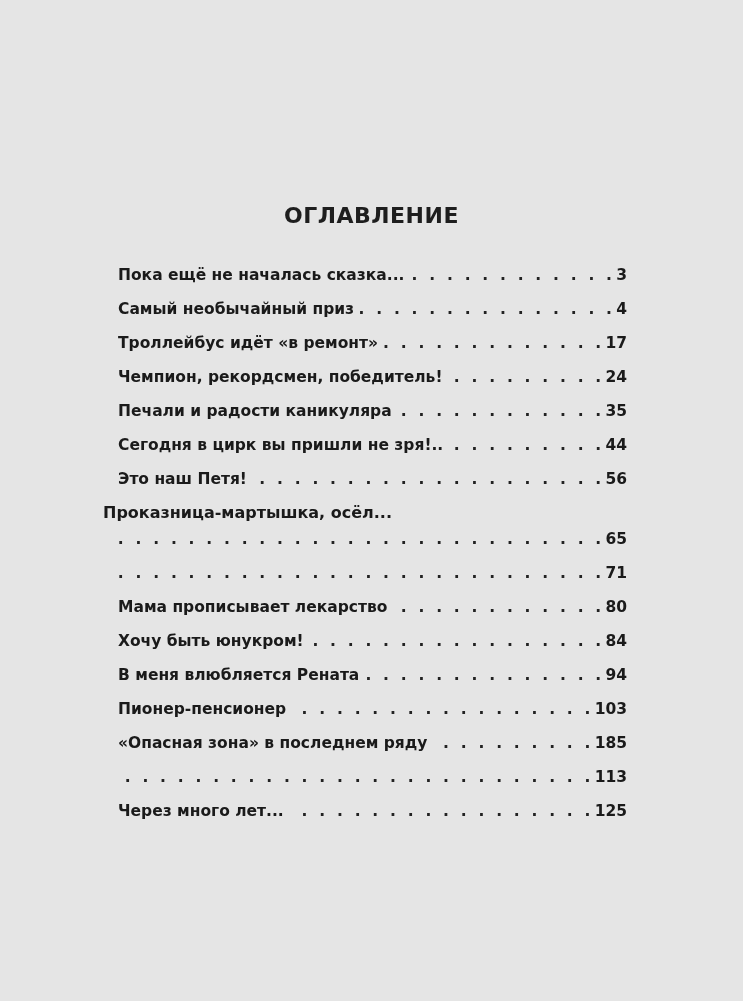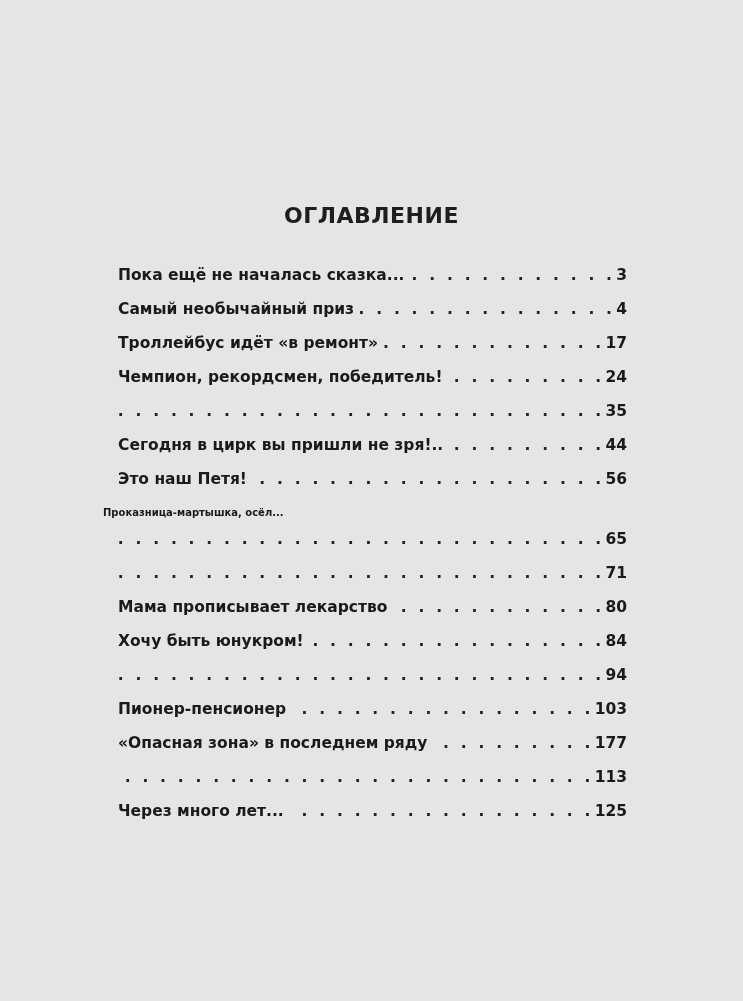--- a/index.html
+++ b/index.html
@@ -65,21 +65,21 @@
       color: #222;
       font-weight: bold;
       text-align: right;
       direction: rtl;
     }
     .line .page-num {
       flex: 0 0 auto;
       padding-left: 1px;
     }
     .first-line {
-      font-size: 10px;
+      font-size: 16px;
       font-weight: bold;
       line-height: 26px;
       white-space: nowrap;
     }
   </style>
 </head>
 <body>
 
 <div class="page">
   <div class="title">ОГЛАВЛЕНИЕ</div>
@@ -113,20 +113,21 @@
     <div class="entry">
       <div class="line">
         <span class="text">Чемпион, рекордсмен, победитель!</span>
         <span class="leader">. . . . . . . . . . . . . . . . . . . . . . . . . . . . . . . . . . . . . . . . . . . . . . . . . . . . . . . .</span>
         <span class="page-num">24</span>
       </div>
     </div>
 
     <div class="entry">
       <div class="line">
+        <span class="text">Печали и радости каникуляра</span>
         <span class="leader">. . . . . . . . . . . . . . . . . . . . . . . . . . . . . . . . . . . . . . . . . . . . . . . . . . . . . . . .</span>
         <span class="page-num">35</span>
       </div>
     </div>
 
     <div class="entry">
       <div class="line">
         <span class="text">Сегодня в цирк вы пришли не зря!..</span>
         <span class="leader">. . . . . . . . . . . . . . . . . . . . . . . . . . . . . . . . . . . . . . . . . . . . . . . . . . . . . . . .</span>
         <span class="page-num">44</span>
@@ -167,38 +168,39 @@
     <div class="entry">
       <div class="line">
         <span class="text">Хочу быть юнукром!</span>
         <span class="leader">. . . . . . . . . . . . . . . . . . . . . . . . . . . . . . . . . . . . . . . . . . . . . . . . . . . . . . . .</span>
         <span class="page-num">84</span>
       </div>
     </div>
 
     <div class="entry">
       <div class="line">
+        <span class="text">В меня влюбляется Рената</span>
         <span class="leader">. . . . . . . . . . . . . . . . . . . . . . . . . . . . . . . . . . . . . . . . . . . . . . . . . . . . . . . .</span>
         <span class="page-num">94</span>
       </div>
     </div>
 
     <div class="entry">
       <div class="line">
         <span class="text">Пионер-пенсионер</span>
         <span class="leader">. . . . . . . . . . . . . . . . . . . . . . . . . . . . . . . . . . . . . . . . . . . . . . . . . . . . . . . .</span>
         <span class="page-num">103</span>
       </div>
     </div>
 
     <div class="entry">
       <div class="line">
         <span class="text">«Опасная зона» в последнем ряду</span>
         <span class="leader">. . . . . . . . . . . . . . . . . . . . . . . . . . . . . . . . . . . . . . . . . . . . . . . . . . . . . . . .</span>
-        <span class="page-num">177</span>
+        <span class="page-num">185</span>
       </div>
     </div>
 
     <div class="entry">
       <div class="line">
         <span class="leader">. . . . . . . . . . . . . . . . . . . . . . . . . . . . . . . . . . . . . . . . . . . . . . . . . . . . . . . .</span>
         <span class="page-num">113</span>
       </div>
     </div>
 

